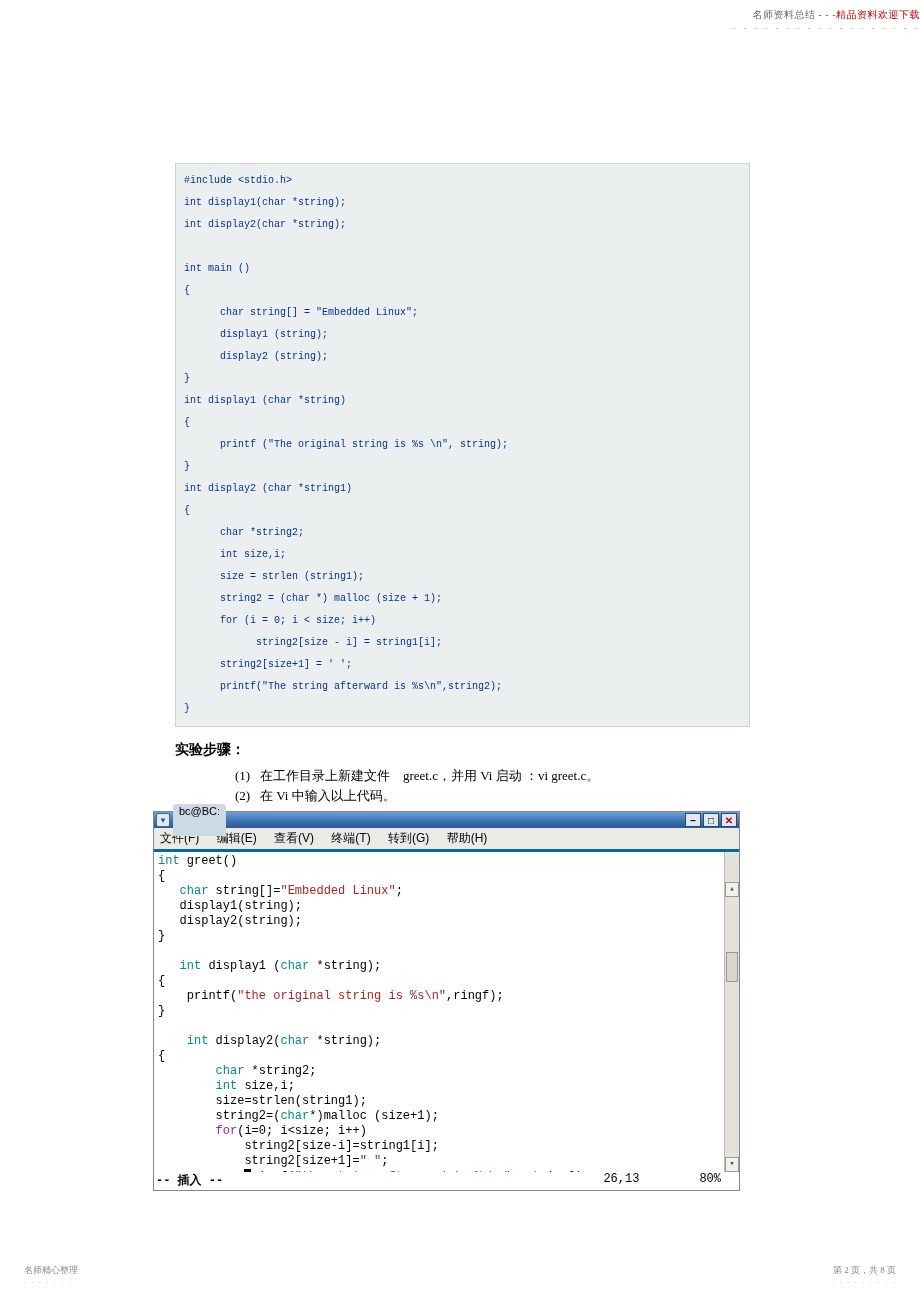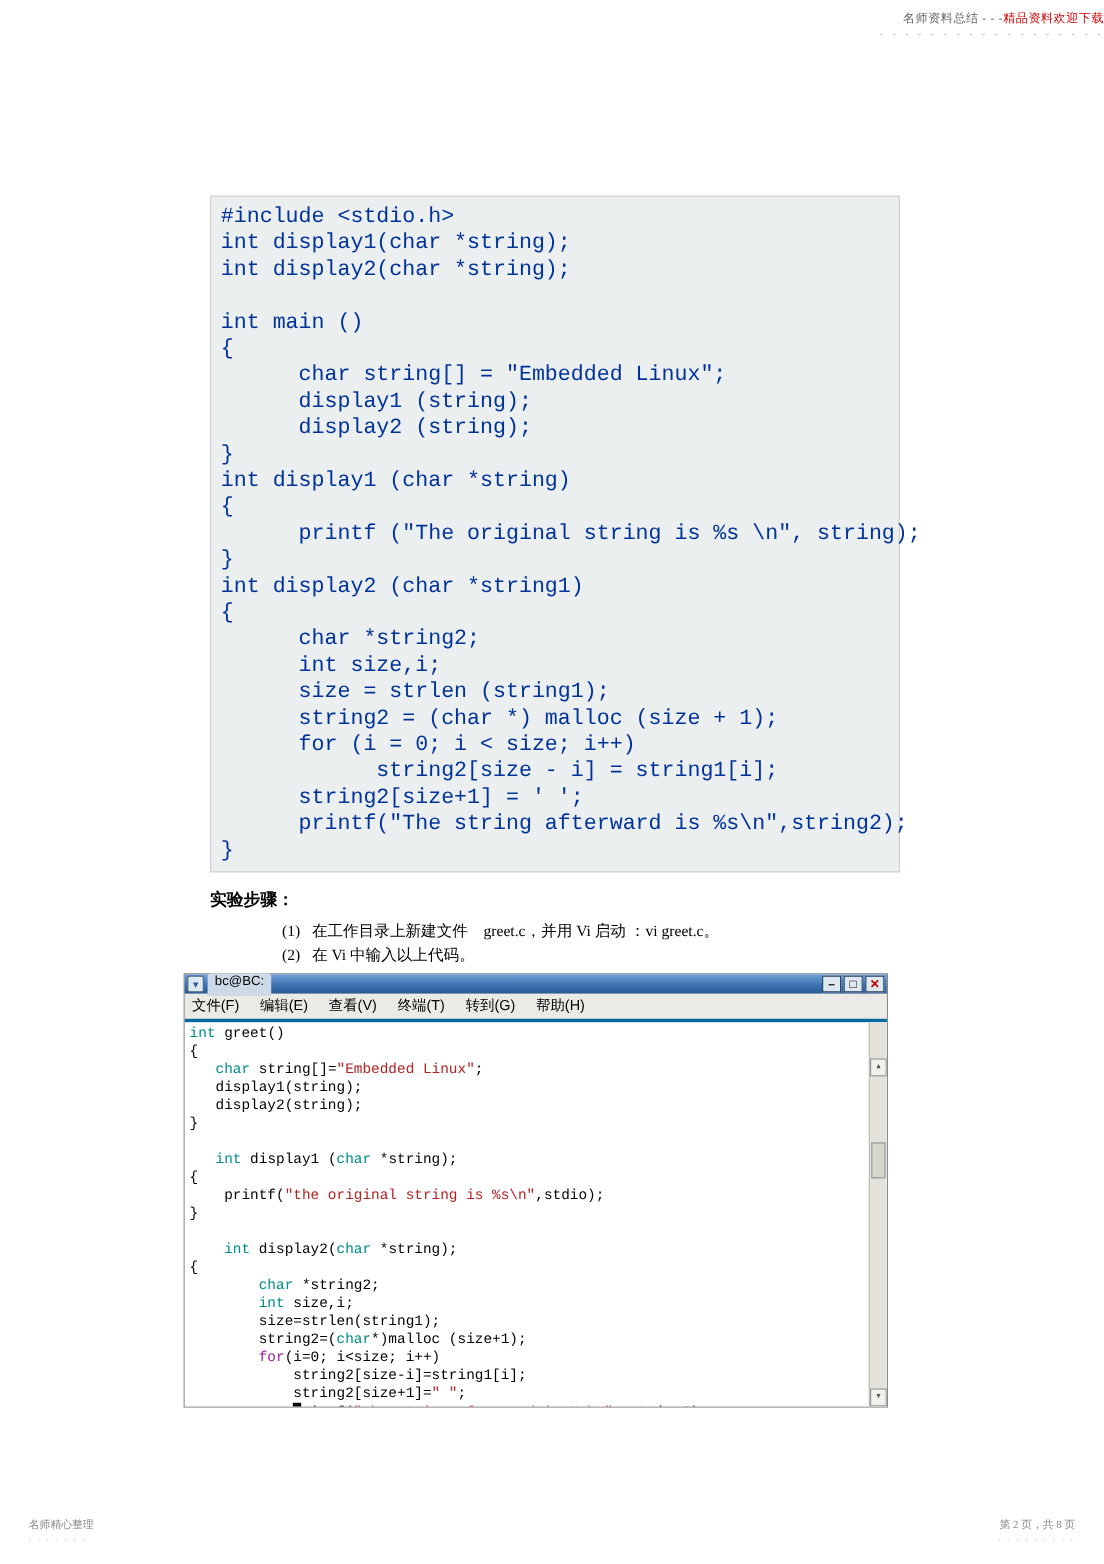--- a/index.html
+++ b/index.html
@@ -22,21 +22,21 @@
     letter-spacing: 0.5px;
   }
   .page-header .red { color: #c00; }
   .page-header .dots { font-size: 8px; color: #aaa; letter-spacing: 3px; margin-top: 2px;}
   .content { padding: 130px 170px 0 175px; }
   .codebox {
     background: #eceff0;
     border: 1px solid #d0d0d0;
     padding: 6px 8px 6px 8px;
     font-family: "Courier New", monospace;
-    font-size: 18px;
+    font-size: 10px;
     line-height: 22px;
     color: #003399;
     white-space: pre;
   }
   .section-title {
     font-family: "Microsoft YaHei","SimHei",sans-serif;
     font-size: 14px;
     font-weight: bold;
     margin: 14px 0 8px 0;
   }
@@ -69,21 +69,21 @@
     display:flex; align-items:center; justify-content:center;
     font-size:9px; color:#2a5a95;
   }
   .titlebar .tabtitle {
     font-size: 11px;
     color: #000;
     background: #cdd9e7;
     border-radius: 3px 3px 0 0;
     padding: 0 6px;
     margin-left: 3px;
-    height: 19px;
+    height: 32px;
     line-height: 14px;
     font-family: sans-serif;
     text-align: center;
   }
   .titlebar .spacer { flex: 1; }
   .titlebar .winbtn {
     width: 16px; height: 14px;
     border: 1px solid #2a4a6a;
     background: #dfe7ef;
     margin-right: 2px;
@@ -220,40 +220,47 @@
     </div>
     <div class="term-body"><span class="kw-cyan">int</span><span> greet()</span>
 <span>{</span>
 <span class="kw-cyan">   char</span><span> string[]=</span><span class="kw-red">"Embedded Linux"</span><span>;</span>
 <span>   display1(string);</span>
 <span>   display2(string);</span>
 <span>}</span>
 <span></span>
 <span class="kw-cyan">   int</span><span> display1 (</span><span class="kw-cyan">char</span><span> *string);</span>
 <span>{</span>
-<span>    printf(</span><span class="kw-red">"the original string is %s\n"</span><span>,stdio);</span>
+<span>    printf(</span><span class="kw-red">"the original string is %s\n"</span><span>,ringf);</span>
 <span>}</span>
 <span></span>
 <span class="kw-cyan">    int</span><span> display2(</span><span class="kw-cyan">char</span><span> *string);</span>
 <span>{</span>
 <span class="kw-cyan">        char</span><span> *string2;</span>
 <span class="kw-cyan">        int</span><span> size,i;</span>
 <span>        size=strlen(string1);</span>
 <span>        string2=(</span><span class="kw-cyan">char</span><span>*)malloc (size+1);</span>
 <span class="kw-mag">        for</span><span>(i=0; i&lt;size; i++)</span>
 <span>            string2[size-i]=string1[i];</span>
 <span>            string2[size+1]=</span><span class="kw-red">" "</span><span>;</span>
 <span>            </span><span class="cursor-block"></span><span>ringf(</span><span class="kw-red">"the string afterward is %s\n"</span><span>, string2);</span>
 
       <div class="vscroll">
         <div class="arrow">▴</div>
         <div class="thumb"></div>
         <div class="arrow" style="position:absolute;bottom:0;left:0;right:0;">▾</div>
       </div>
     </div>
+    <div class="statusbar">
+      <span class="mode">-- 插入 --</span>
+      <span class="fill"></span>
+      <span>26,13</span>
+      <span style="width:60px"></span>
+      <span>80%</span>
+    </div>
   </div>
 
 </div>
 
 <div class="footer-left">
   <div>名师精心整理</div>
   <div class="dots">. . . . . . .</div>
 </div>
 <div class="footer-right">
   <div>第 2 页，共 8 页</div>

